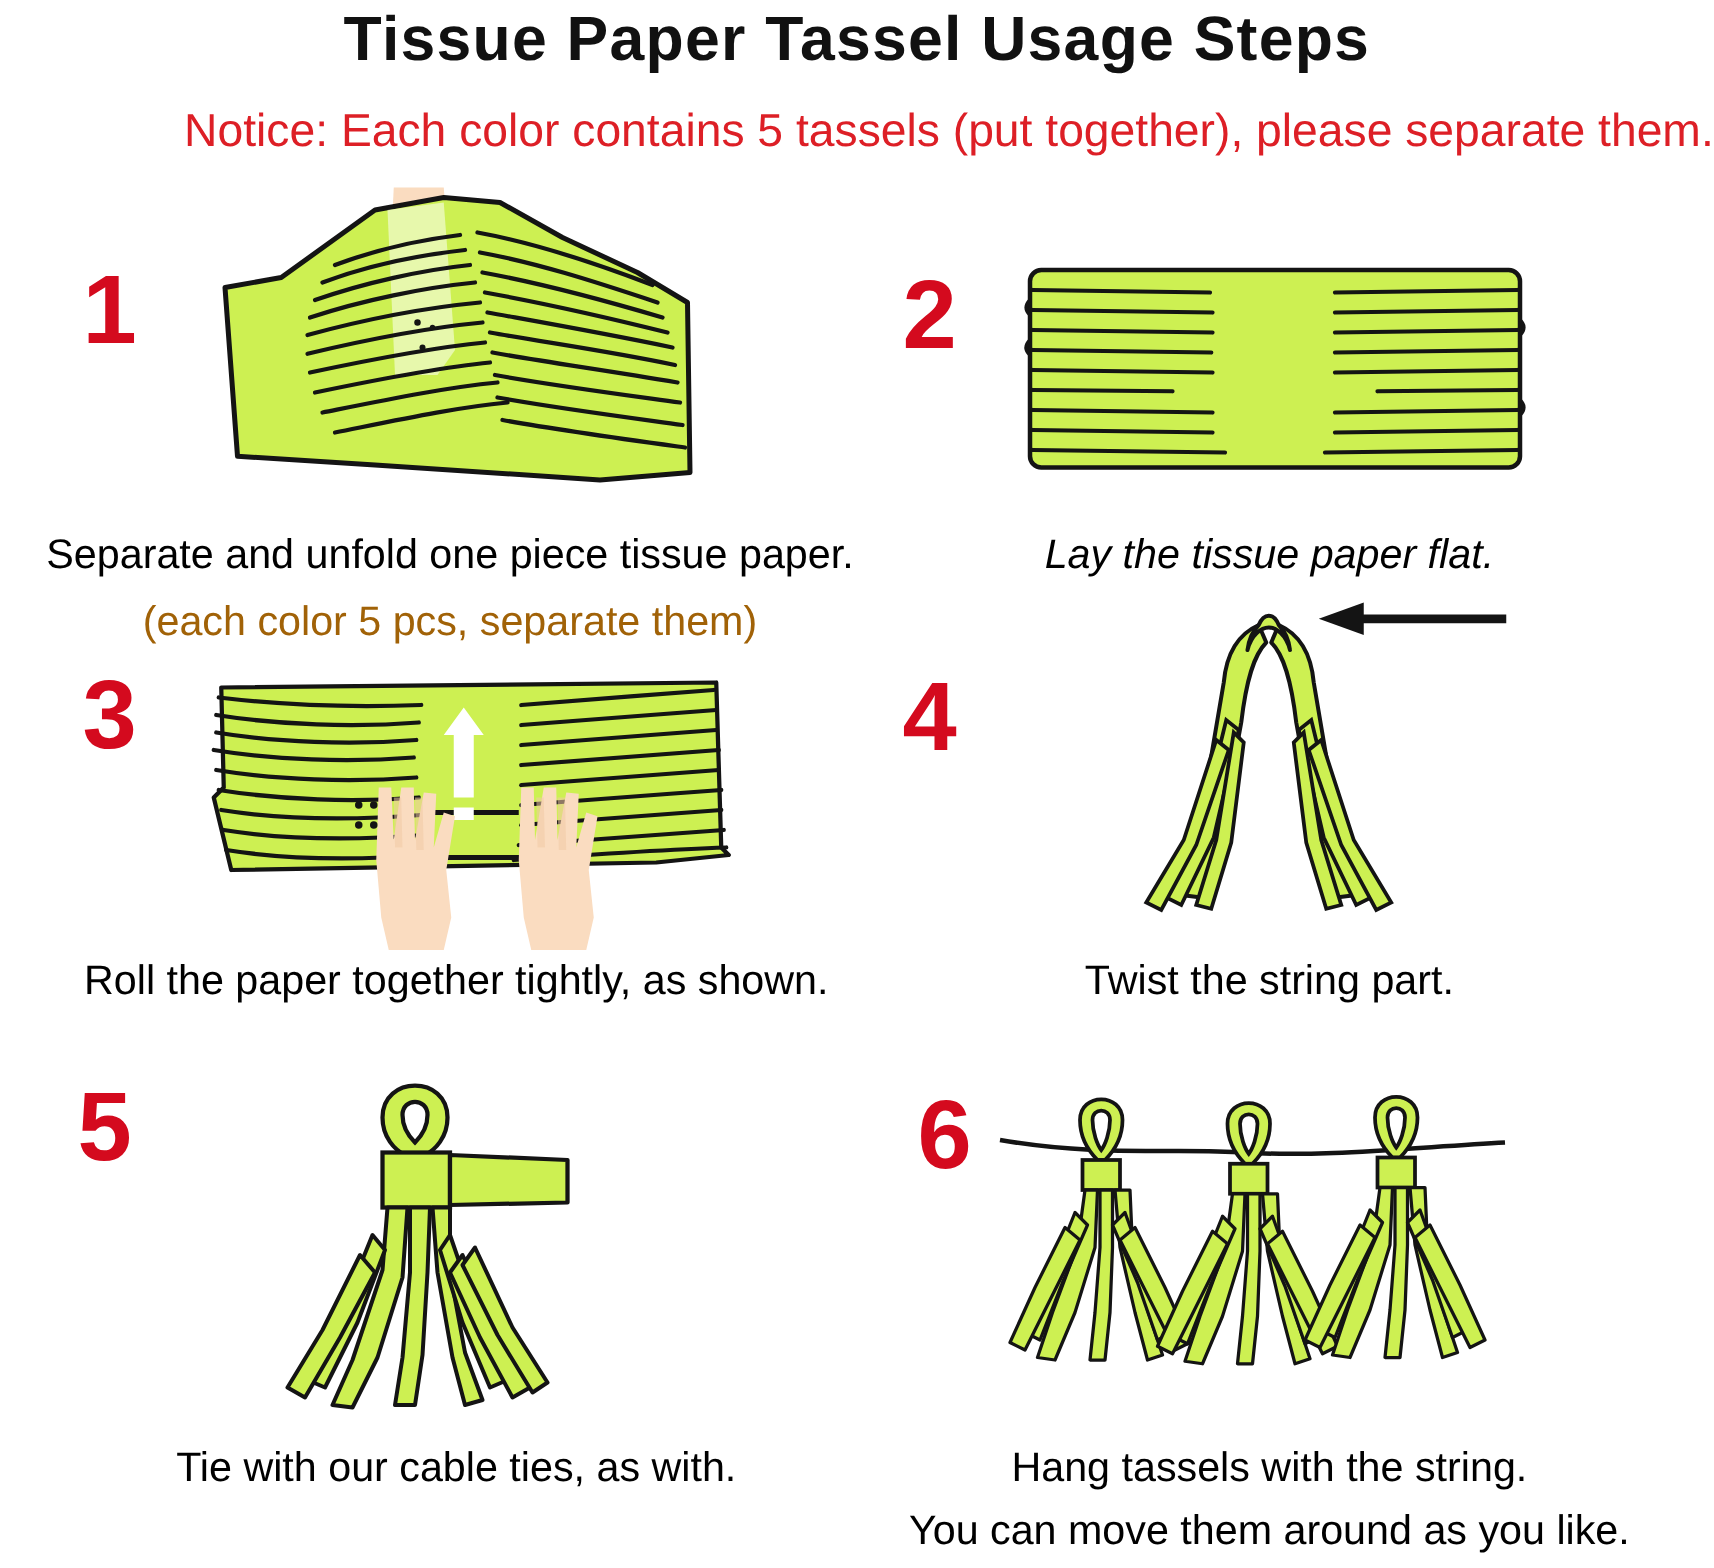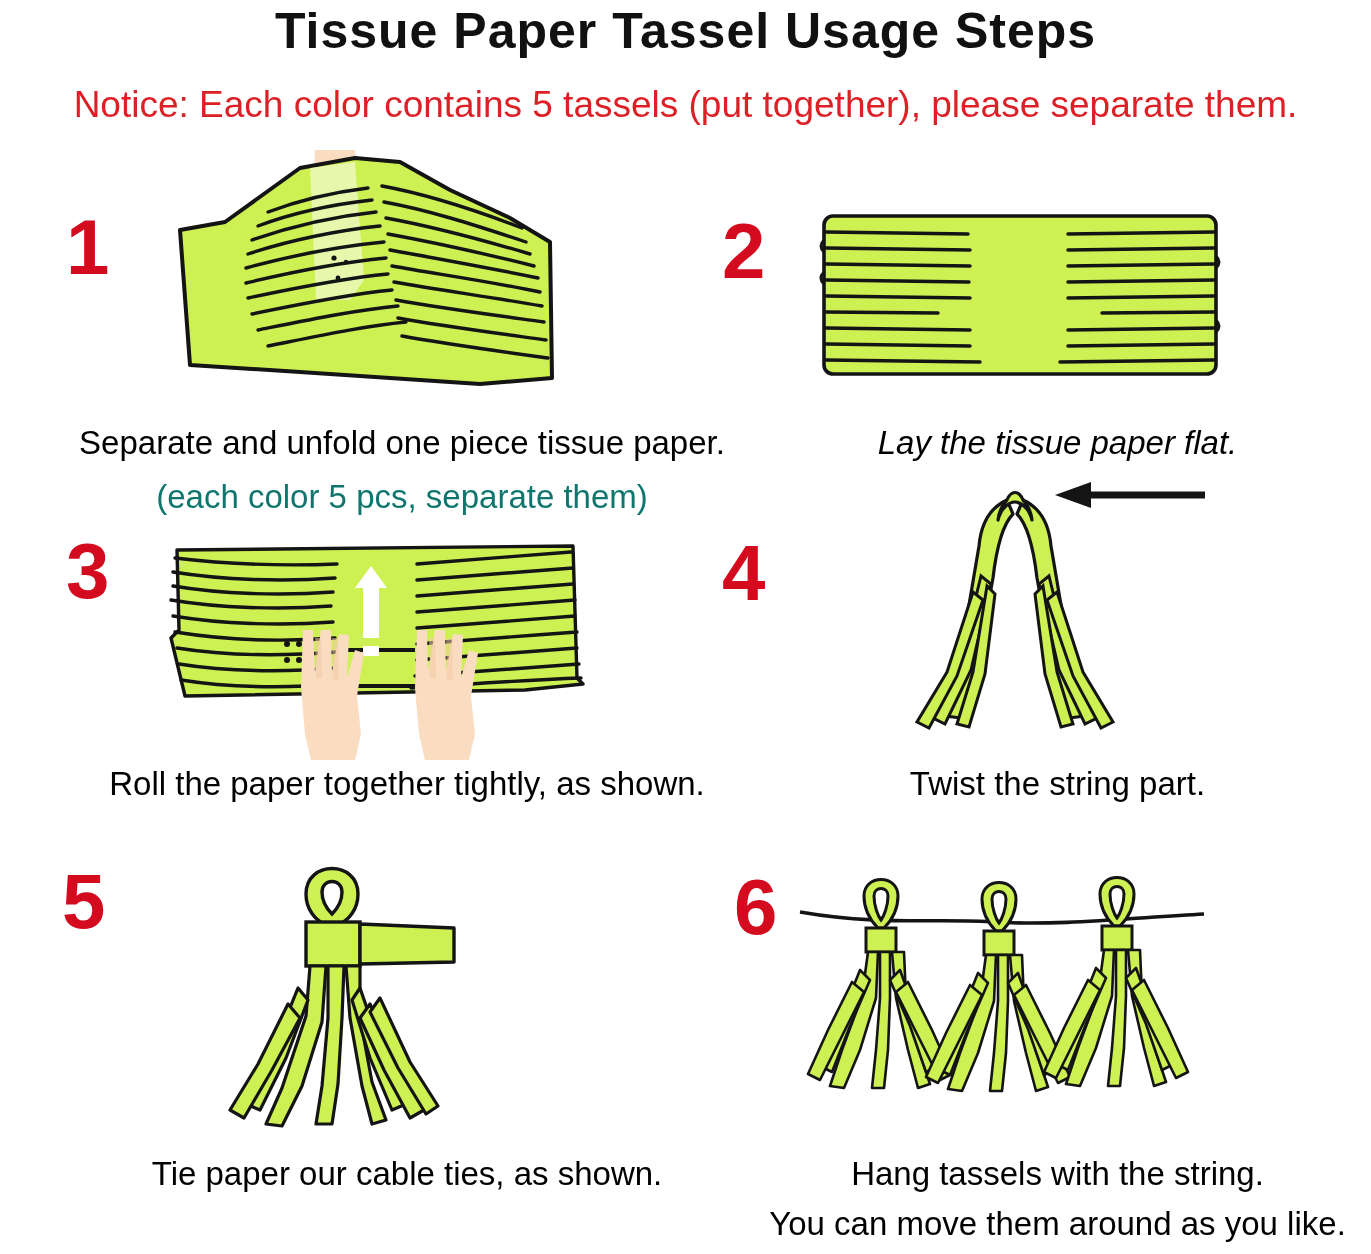--- a/index.html
+++ b/index.html
@@ -14,40 +14,39 @@
 
   .title{
     position:absolute;left:0;top:2px;width:1371px;
     text-align:center;
     font-size:50px;font-weight:bold;color:#111111;
     letter-spacing:1px;
     white-space:nowrap;
   }
   .notice{
     position:absolute;left:0;top:84px;width:1371px;
-    text-align:center;
+    text-align:right;
     font-size:37px;color:#dd1f26;font-weight:normal;
     white-space:nowrap;
   }
 
   .step-num{
     position:absolute;
     font-size:78px;font-weight:bold;color:#d40a1e;
     line-height:1;
     font-family:"Liberation Sans", sans-serif;
   }
 
   .caption{
     position:absolute;
     text-align:center;
     font-size:33px;color:#000000;
     white-space:nowrap;
-    padding-left:42px;
-  }
-  .caption.red{color:#0f766e;}
+  }
+  .caption.red{color:#a16207;}
 
   .art{position:absolute;}
   svg{display:block;overflow:visible;}
 </style>
 </head>
 <body>
 
 <div class="page">
 
   <div class="title">Tissue Paper Tassel Usage Steps</div>
@@ -258,21 +257,21 @@
         <path d="M136 128 L140 180 L152 248 L162 286 L176 282 L162 244 L150 180 L150 128 Z"></path>
         <path d="M88 150 L62 214 L36 266 L50 272 L76 220 L98 162 Z"></path>
         <path d="M78 166 L48 226 L20 272 L34 280 L62 232 L90 180 Z"></path>
         <path d="M150 150 L172 214 L196 266 L182 272 L160 220 L142 162 Z"></path>
         <path d="M160 166 L188 226 L214 272 L200 280 L174 232 L150 180 Z"></path>
         <path d="M170 160 L200 224 L228 268 L216 276 L188 230 L160 174 Z"></path>
       </g>
     </svg>
   </div>
 
-  <div class="caption" style="left:0px;top:1155px;width:730px;">Tie paper our cable ties, as shown.</div>
+  <div class="caption" style="left:0px;top:1155px;width:730px;">Tie with our cable ties, as with.</div>
 
   <div class="step-num" style="left:734px;top:868px;">6</div>
 
   <div class="art" style="left:790px;top:880px;">
     <svg width="420" height="250" viewBox="0 0 420 250">
 
       <path d="M10 32 C90 46 150 38 206 42 C266 46 340 38 414 34" stroke="#141414" stroke-width="3.6" fill="none"></path>
 
       <g transform="translate(0,0)">
         <path d="M74 16 C74 -6 108 -6 108 16 C108 32 100 42 94 48 L88 48 C82 42 74 32 74 16 Z

